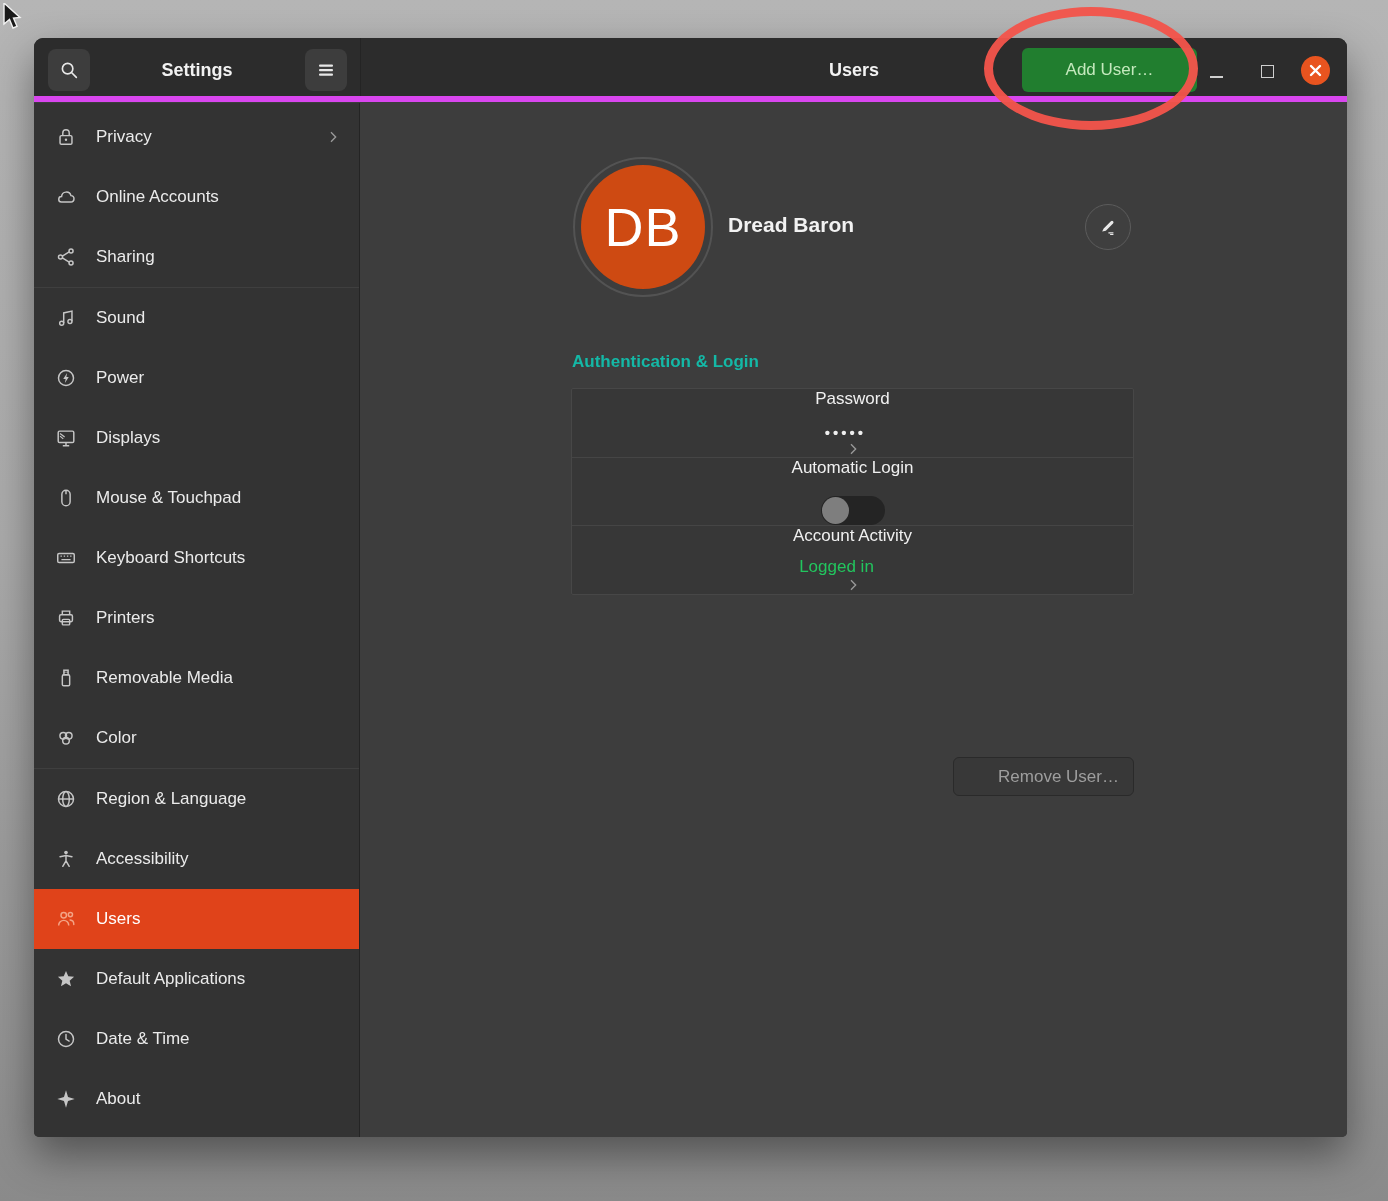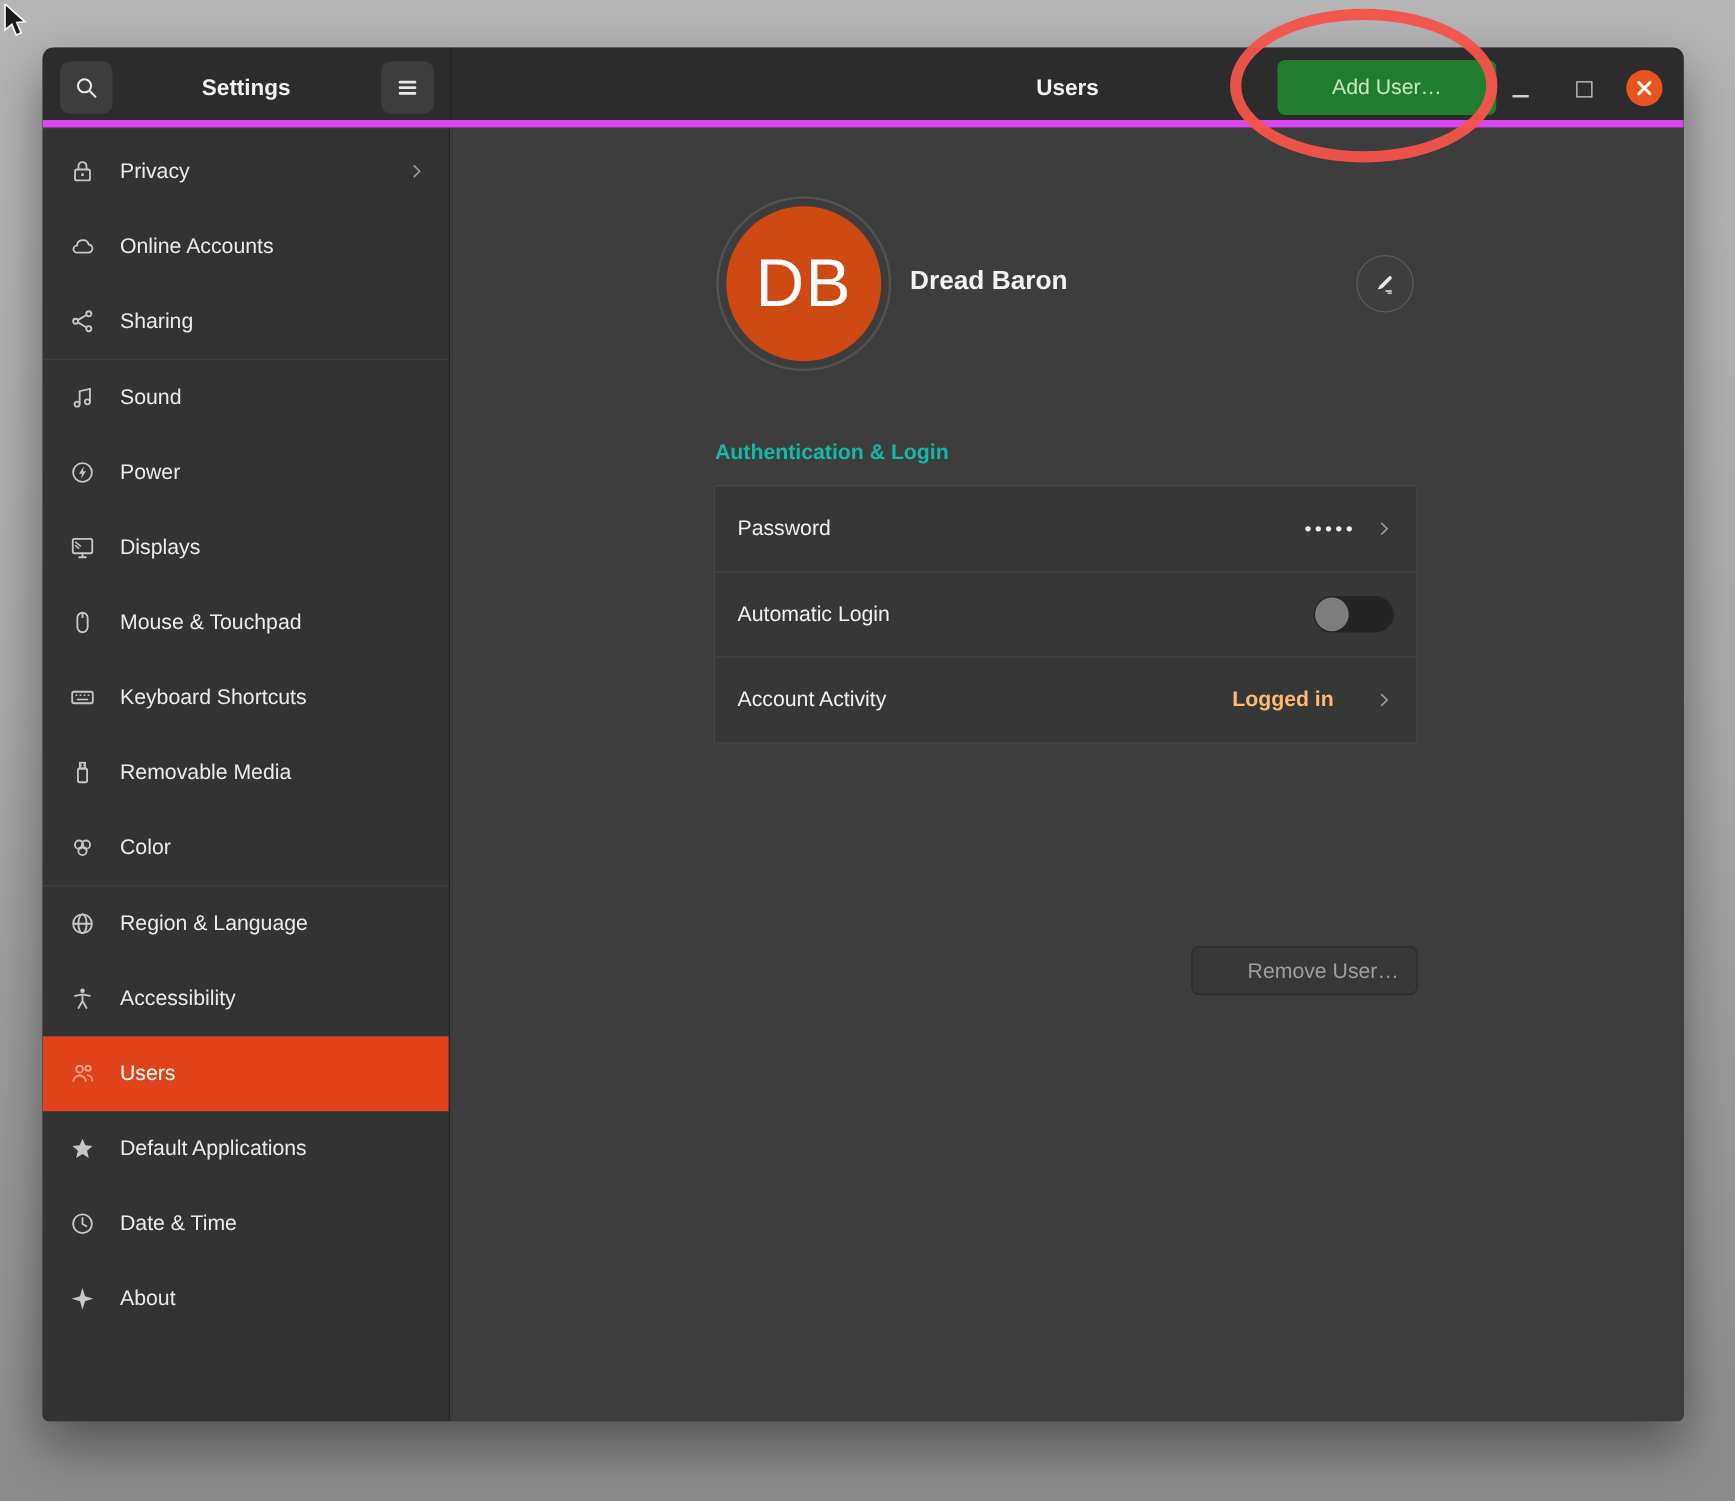--- a/index.html
+++ b/index.html
@@ -108,24 +108,25 @@
     position:absolute; left:211px; top:249px; color:#14b8a6;
     font-size:17px; font-weight:700;
   }
   .card {
     position:absolute; left:210px; top:285px; width:563px; height:207px;
     background:#373737; border:1px solid #474747; border-radius:2px;
   }
   .card-row {
     height:68px; display:flex; align-items:center; padding:0 18px;
     cursor:pointer;
+    flex-direction:column;
   }
   .card-row + .card-row { border-top:1px solid #454545; }
   .row-label { flex:1 1 auto; color:#f0f0f0; font-size:17px; }
-  .row-value { color:#fdba74; font-size:17px; margin-right:32px;font-weight:bold; }
+  .row-value { color:#22c55e; font-size:17px; margin-right:32px; }
   .pw-dots { color:#efefef; font-size:15px; font-weight:700; letter-spacing:3px; margin-right:14px; }
 
   .toggle {
     width:64px; height:29px; border-radius:15px; background:#242424;
     position:relative; cursor:pointer; border:none;
   }
   .toggle .knob {
     position:absolute; left:1px; top:1px; width:27px; height:27px;
     border-radius:50%; background:#7e7e7e;
   }
@@ -286,20 +287,30 @@
     <div class="side-item">
       <span class="ico">
         <svg width="22" height="22" viewBox="0 0 24 24" fill="none" stroke="#c6c6c6" stroke-width="1.6">
           <rect x="3" y="7" width="18" height="10" rx="1.5"></rect>
           <path d="M6 10 h1.5 M9.5 10 h1.5 M13 10 h1.5 M16.5 10 h1.5 M7 13.8 h10" stroke-width="1.4"></path>
         </svg>
       </span>
       <span class="lbl">Keyboard Shortcuts</span>
     </div>
 
+    <div class="side-item">
+      <span class="ico">
+        <svg width="22" height="22" viewBox="0 0 24 24" fill="none" stroke="#c6c6c6" stroke-width="1.6">
+          <path d="M8 8.5 V4.5 h8 v4"></path>
+            <rect x="5" y="8.5" width="14" height="7.5" rx="1.5"></rect>
+            <rect x="8" y="13.5" width="8" height="6" rx="1"></rect>
+        </svg>
+      </span>
+      <span class="lbl">Printers</span>
+    </div>
 
     <div class="side-item">
       <span class="ico">
         <svg width="22" height="22" viewBox="0 0 24 24" fill="none" stroke="#c6c6c6" stroke-width="1.6">
           <rect x="8" y="8.5" width="8" height="12" rx="1.5"></rect>
             <rect x="9.7" y="3.5" width="4.6" height="5"></rect>
             <path d="M10.8 5 v1.5 M13.2 5 v1.5" stroke-width="1.2"></path>
         </svg>
       </span>
       <span class="lbl">Removable Media</span>

